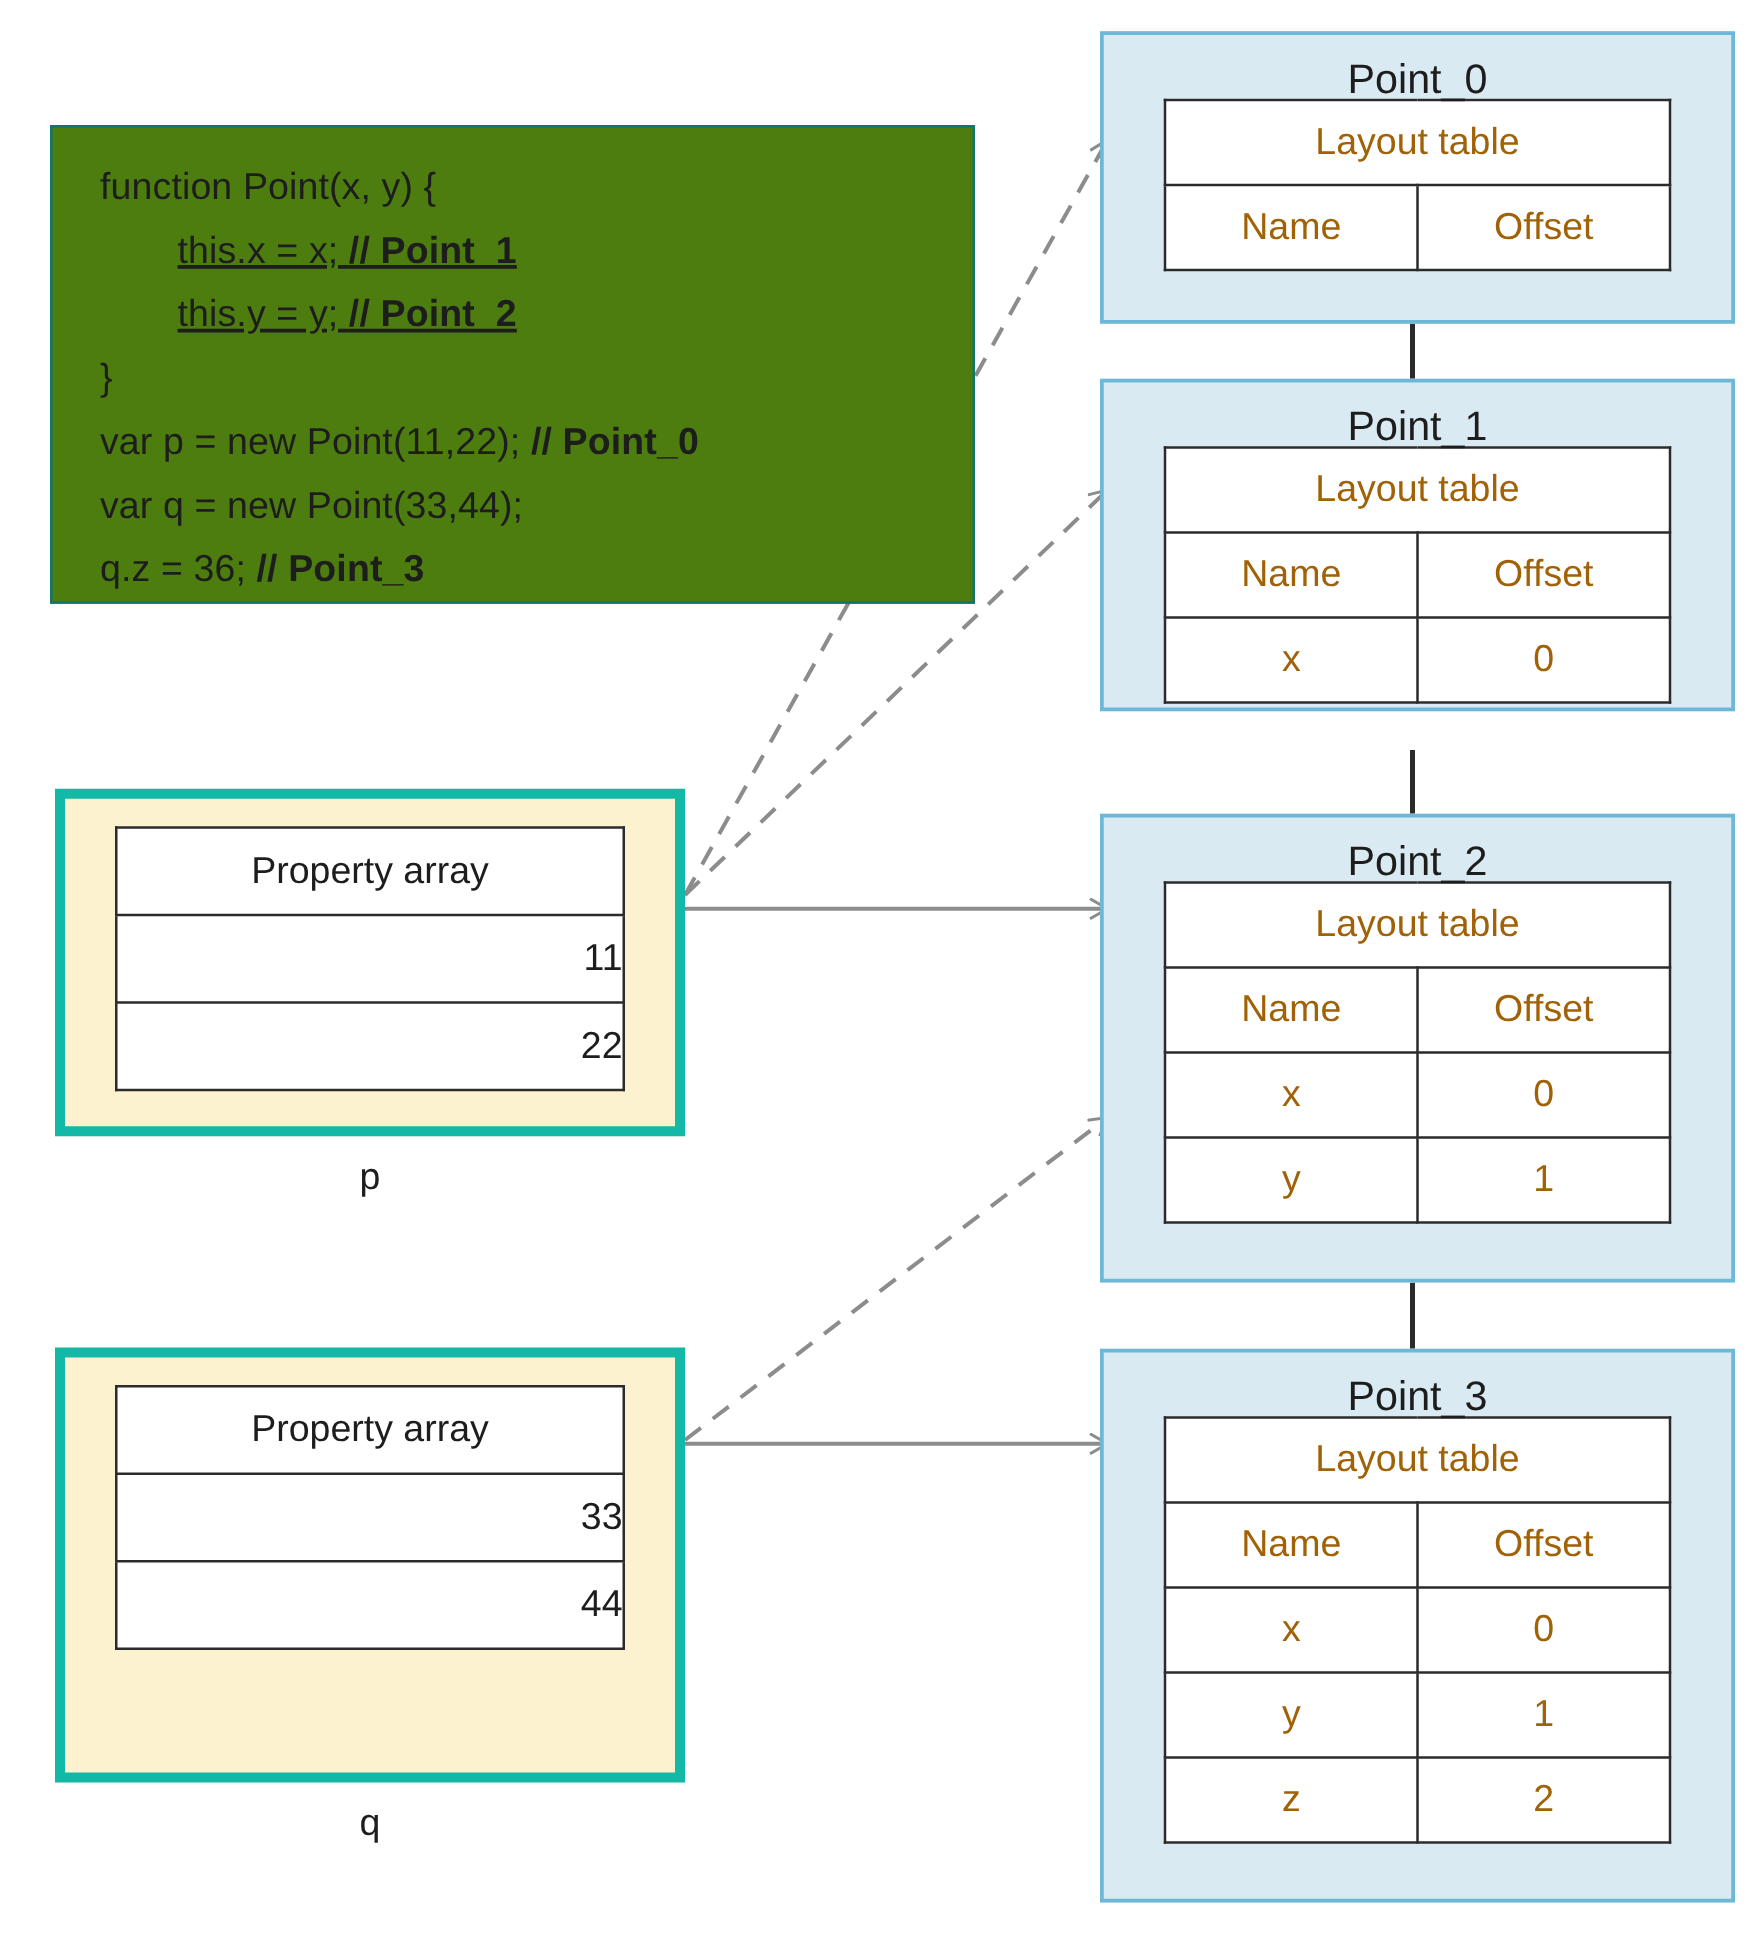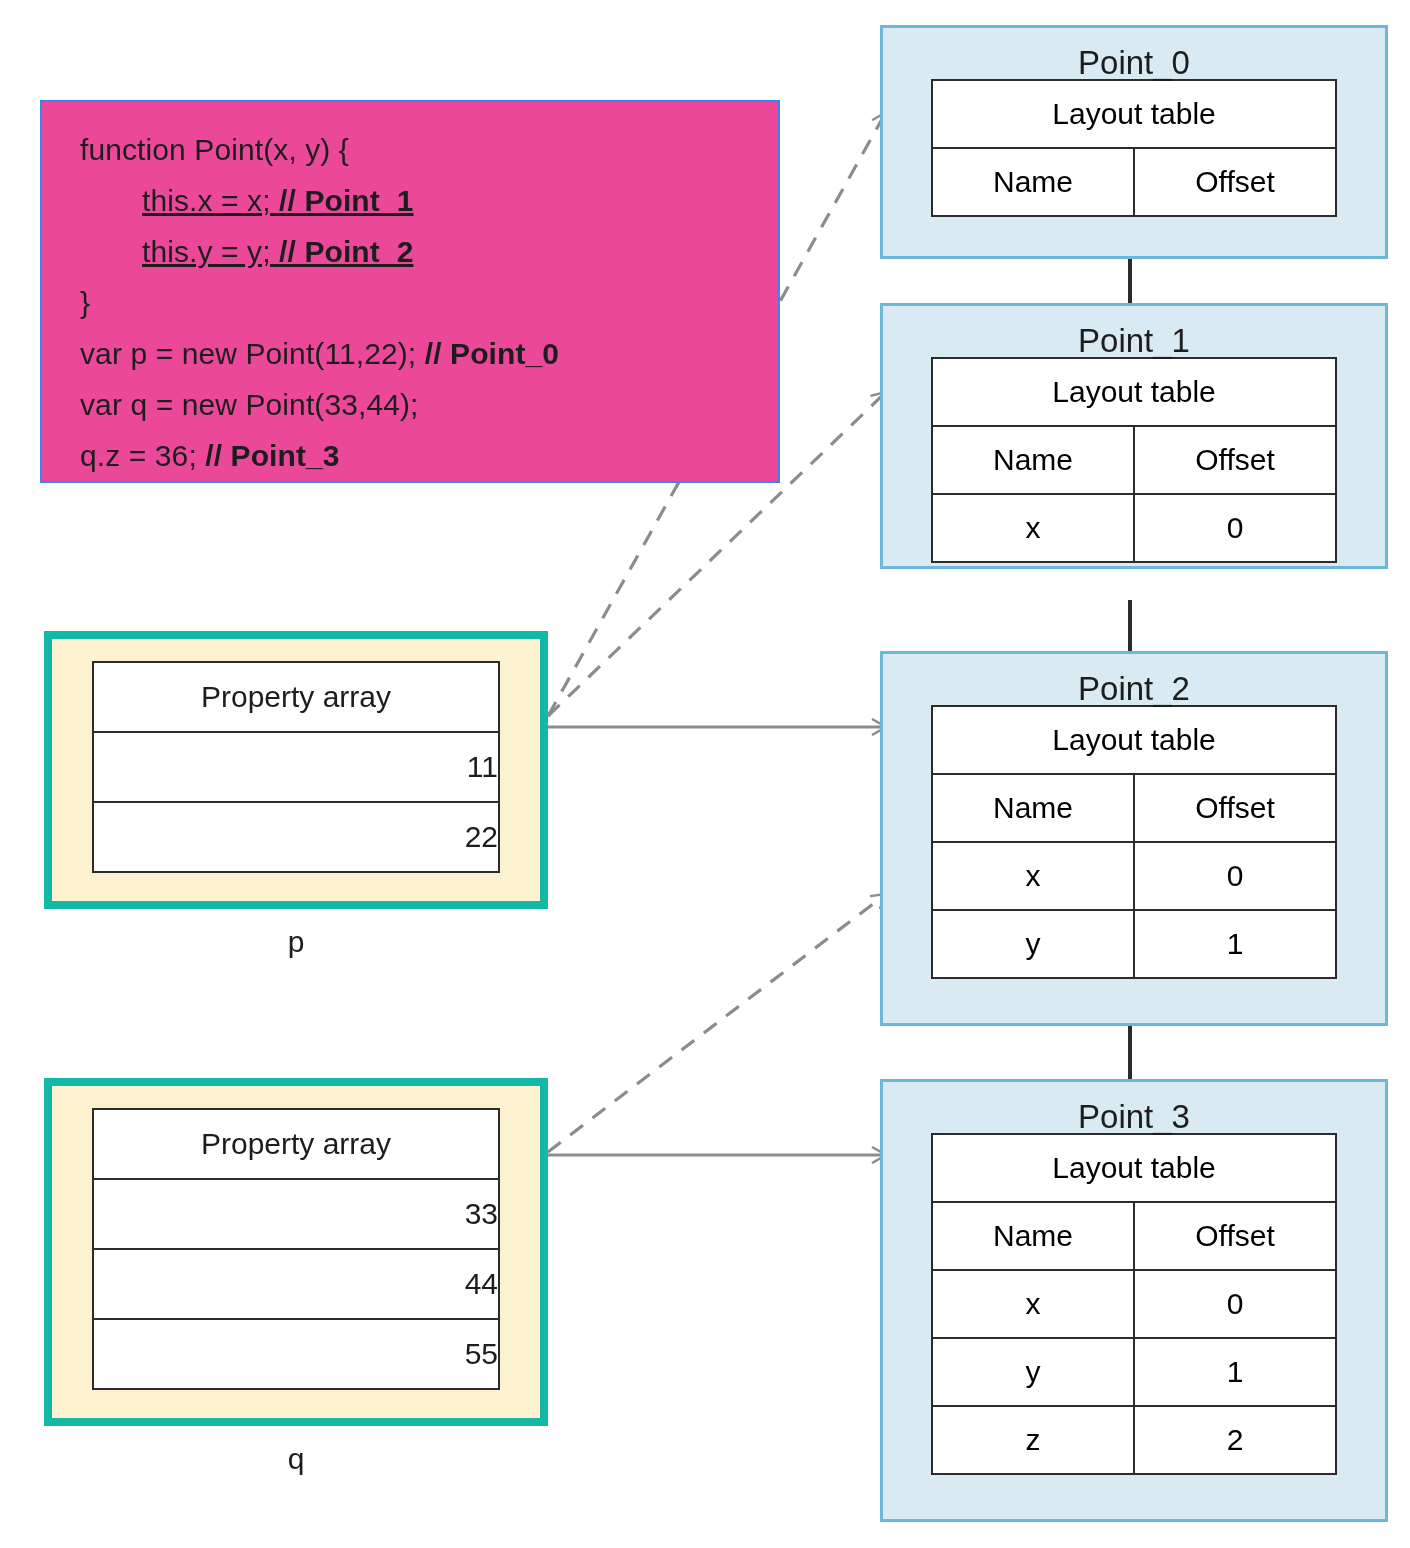--- a/index.html
+++ b/index.html
@@ -32,22 +32,22 @@
   }
 
   
   .code-box {
     position: absolute;
     left: 40px;
     top: 100px;
     width: 740px;
     height: 383px;
     box-sizing: border-box;
-    border: 2px solid #3b82f6;
-    background: #ec4899;
+    border: 2px solid #0f766e;
+    background: #4d7c0f;
     z-index: 3;
     padding: 22px 0 0 38px;
   }
   .code-line {
     font-size: 30px;
     line-height: 51px;
     white-space: pre;
     color: #1d1d1d;
     letter-spacing: 0.1px;
   }
@@ -77,21 +77,21 @@
     border-collapse: collapse;
     width: calc(100% - 96px);
     background: #ffffff;
     table-layout: fixed;
   }
   .layout-table td {
     border: 2px solid #2b2b2b;
     background: #ffffff;
     text-align: center;
     font-size: 30px;
-    color: #000000;
+    color: #a16207;
     height: 66px;
     padding: 0;
   }
 
   
   .prop-box {
     position: absolute;
     box-sizing: border-box;
     background: #fdf2cf;
     border: 8px solid #14b8a6;
@@ -268,21 +268,18 @@
       <tbody>
         <tr>
           <td class="head">Property array</td>
         </tr>
         <tr>
           <td>33</td>
         </tr>
         <tr>
           <td>44</td>
         </tr>
-        <tr>
-          <td>55</td>
-        </tr>
       </tbody>
     </table>
   </div>
   <div class="var-label" style="left:41px; top:1442px;">q</div>
 
 </div>
 
 </body></html>

